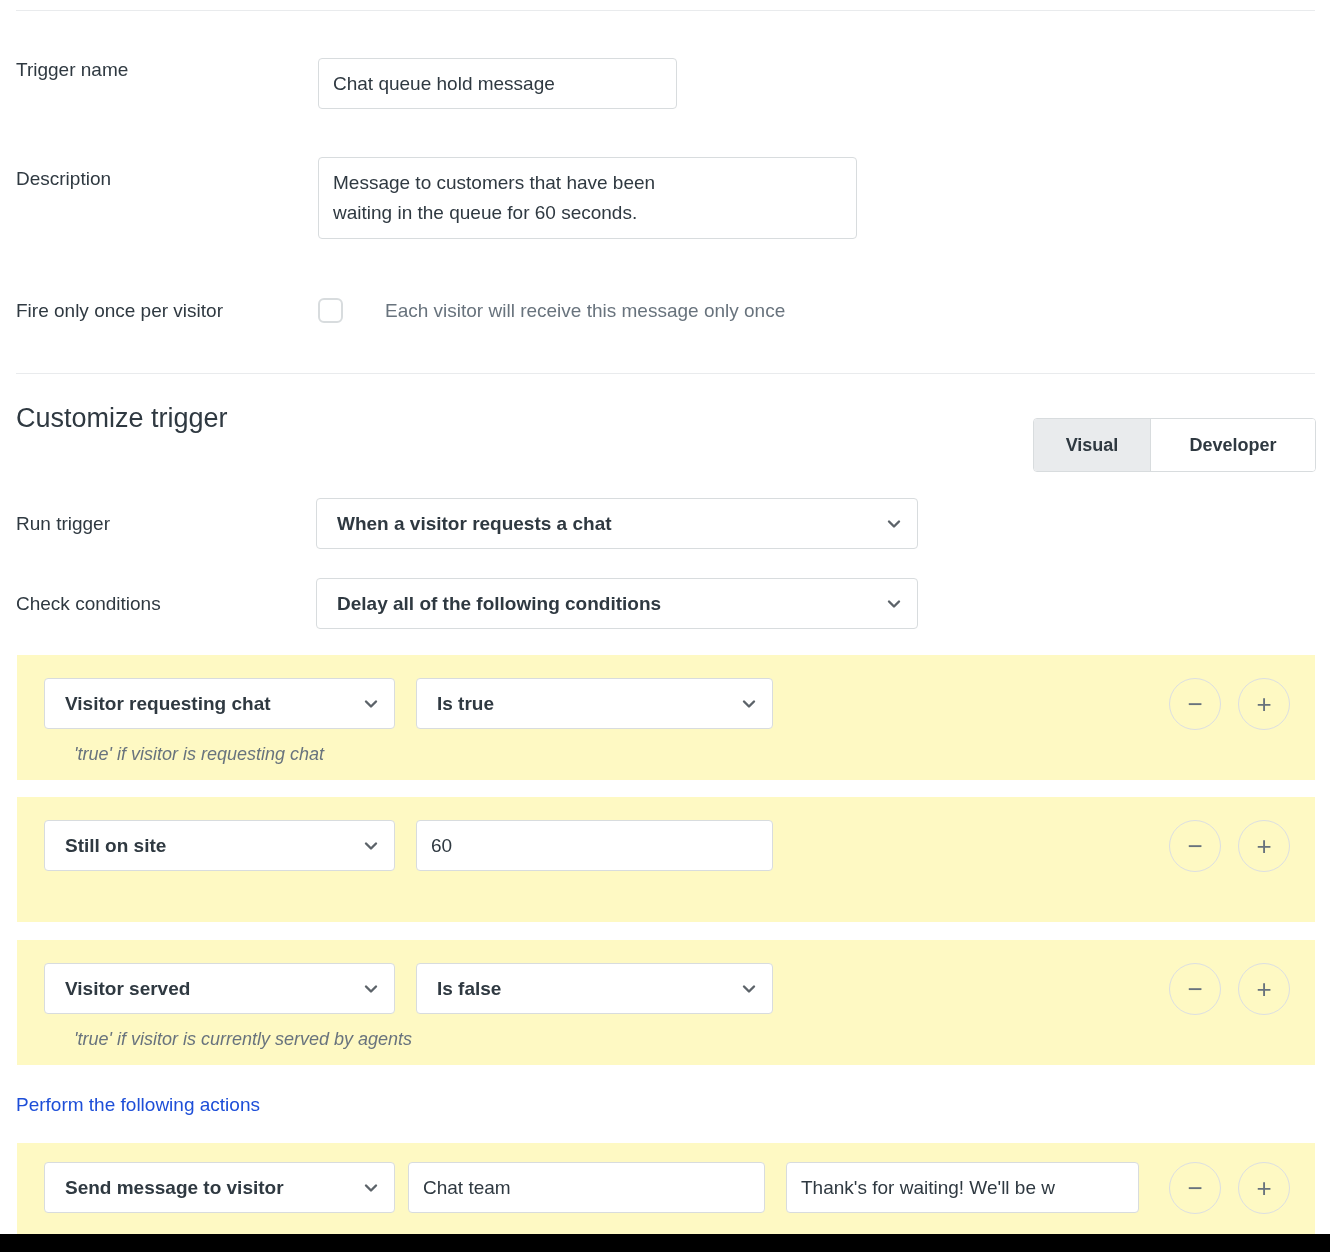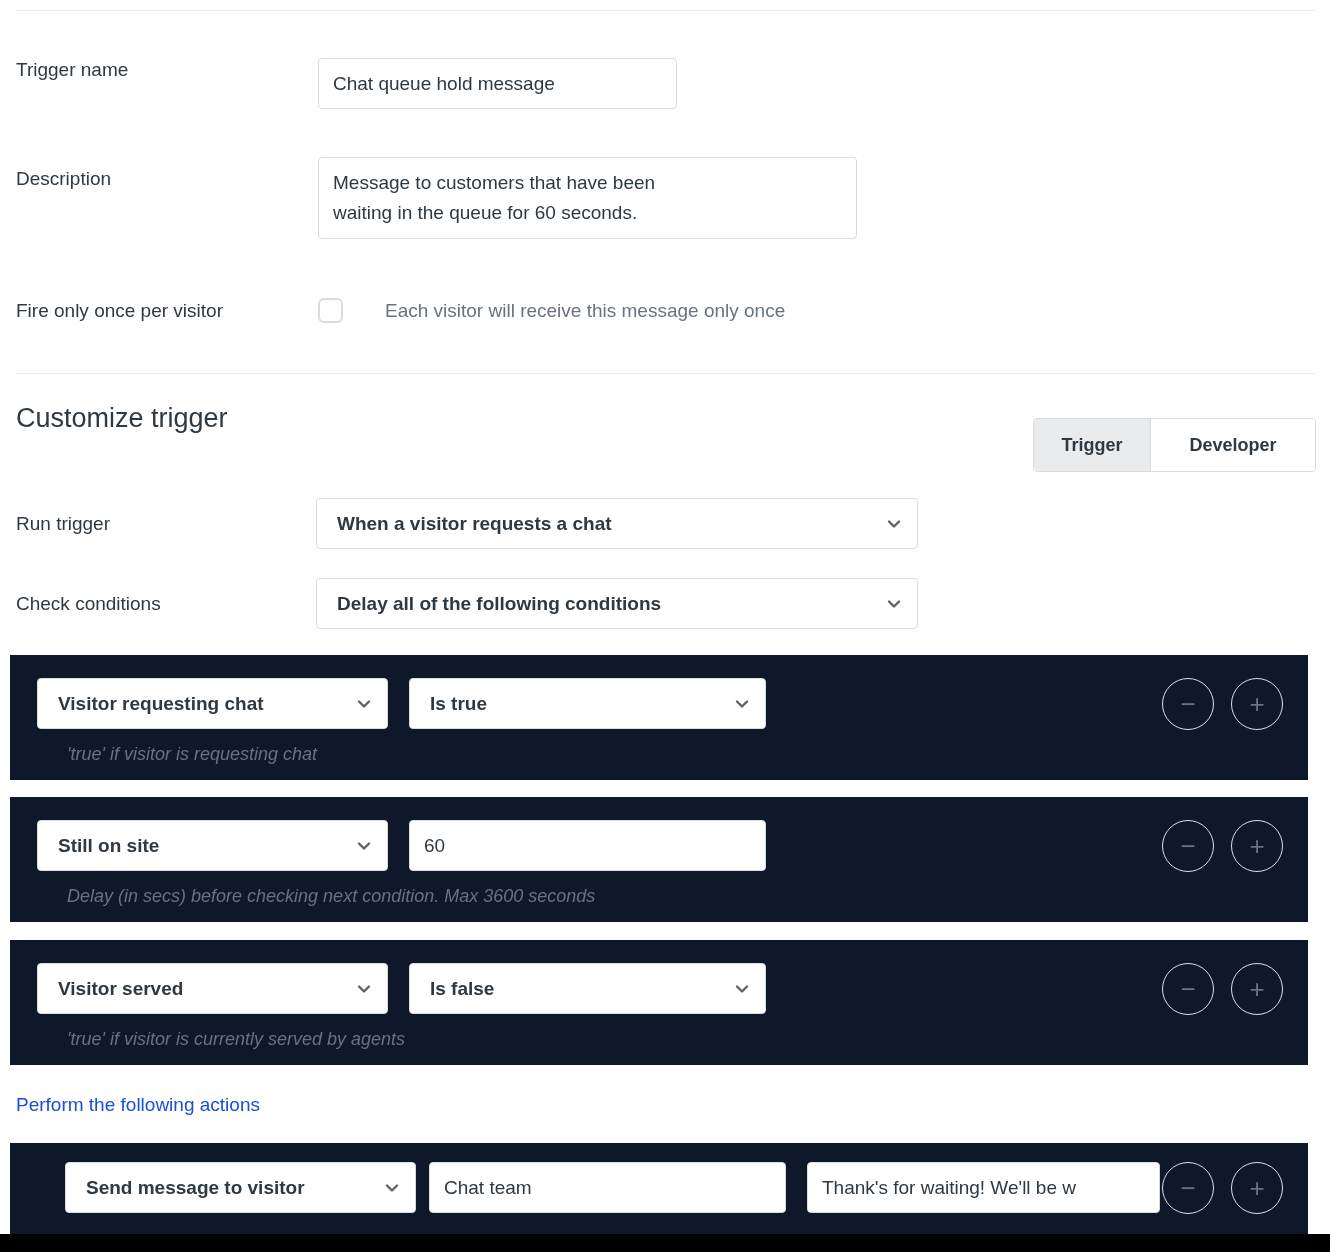--- a/index.html
+++ b/index.html
@@ -161,23 +161,23 @@
     width: 18px;
     height: 18px;
     margin-left: 8px;
     display: block;
   }
   .chev svg { display: block; }
 
   
   .panel {
     position: absolute;
-    left: 10px;
+    left: 17px;
     width: 1298px;
-    background: #0f172a;
+    background: #fef9c3;
     box-sizing: border-box;
   }
   .panel-row {
     position: absolute;
     display: flex;
     align-items: center;
   }
   .panel-hint {
     position: absolute;
     font-family: "Liberation Sans", sans-serif;
@@ -257,21 +257,21 @@
     <div class="field-label" style="width:302px;">Fire only once per visitor</div>
     <div class="checkbox"></div>
     <div class="checkbox-hint" style="margin-left:42px;">Each visitor will receive this message only once</div>
   </div>
 
   <div class="divider mid"></div>
 
   <div class="section-title">Customize trigger</div>
 
   <div class="toggle-group">
-    <div class="toggle-btn selected" style="width:116px;">Trigger</div>
+    <div class="toggle-btn selected" style="width:116px;">Visual</div>
     <div class="toggle-btn" style="width:165px;">Developer</div>
   </div>
 
   <div class="field-row" style="left:16px; top:498px; align-items:center;">
     <div class="field-label" style="width:300px;">Run trigger</div>
     <div class="select" style="width:602px; height:51px;">
       <span class="sel-text">When a visitor requests a chat</span>
       <span class="chev">
         <svg width="18" height="18" viewBox="0 0 18 18">
             <path d="M4 6.5 L9 11.5 L14 6.5" fill="none" stroke="#5c6369" stroke-width="2.4" stroke-linecap="round" stroke-linejoin="round"></path>
@@ -327,21 +327,20 @@
       <div class="select" style="width:351px; height:51px;">
         <span class="sel-text">Still on site</span>
         <span class="chev">
           <svg width="18" height="18" viewBox="0 0 18 18">
               <path d="M4 6.5 L9 11.5 L14 6.5" fill="none" stroke="#5c6369" stroke-width="2.4" stroke-linecap="round" stroke-linejoin="round"></path>
             </svg>
         </span>
       </div>
       <div class="text-input" style="width:357px; height:51px; margin-left:21px;">60</div>
     </div>
-    <div class="panel-hint" style="left:57px; top:89px;">Delay (in secs) before checking next condition. Max 3600 seconds</div>
     <div class="btn-pair" style="left:1152px; top:23px;">
       <div class="circle-btn">
         <span class="glyph">−</span>
       </div>
       <div class="circle-btn">
         <span class="glyph">+</span>
       </div>
     </div>
   </div>
 
@@ -372,21 +371,21 @@
       <div class="circle-btn">
         <span class="glyph">+</span>
       </div>
     </div>
   </div>
 
   <div class="subsection-label">Perform the following actions</div>
 
   <div class="panel" style="top:1143px; height:91px;">
     <div class="panel-row" style="left:27px; top:19px;">
-      <div class="select" style="width:351px; height:51px;margin-left:28px;">
+      <div class="select" style="width:351px; height:51px;">
         <span class="sel-text">Send message to visitor</span>
         <span class="chev">
           <svg width="18" height="18" viewBox="0 0 18 18">
               <path d="M4 6.5 L9 11.5 L14 6.5" fill="none" stroke="#5c6369" stroke-width="2.4" stroke-linecap="round" stroke-linejoin="round"></path>
             </svg>
         </span>
       </div>
       <div class="text-input" style="width:357px; height:51px; margin-left:13px;">Chat team</div>
       <div class="text-input" style="width:353px; height:51px; margin-left:21px;">Thank's for waiting! We'll be w</div>
     </div>

